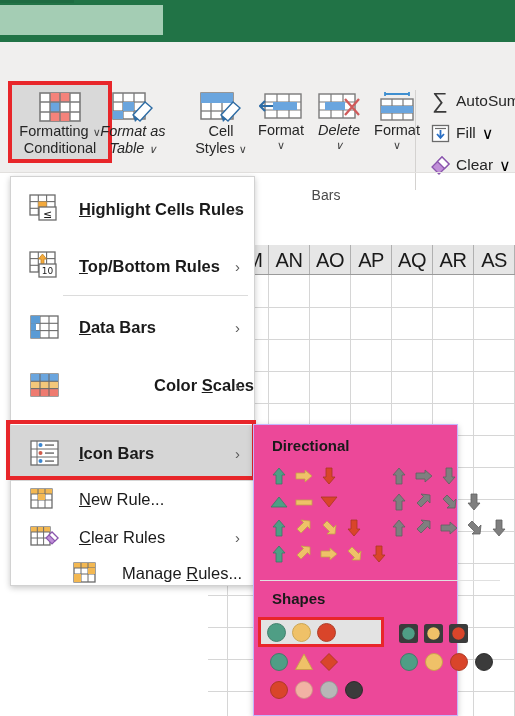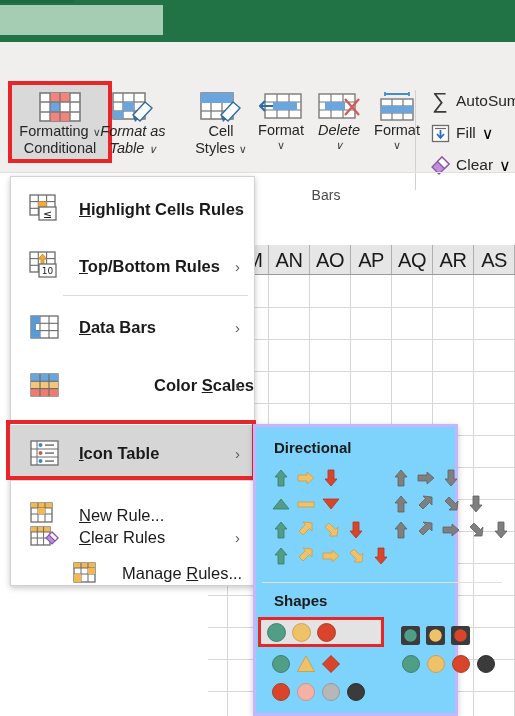--- a/index.html
+++ b/index.html
@@ -104,21 +104,21 @@
   }
   .mi.selected{ background:#d6d6d6; }
   .iconsets-hl{
     position:absolute; left:6px; top:420px; width:250px; height:60px;
     border:4px solid #e8262a;
   }
 
   
   .submenu{
     position:absolute; left:253px; top:424px; width:205px; height:292px;
-    background:#7dd3fc; border:3px solid #c4b5fd;
+    background:#ec4899; border:1px solid #c4b5fd;
     box-shadow:0 2px 6px rgba(0,0,0,.22);
   }
   .sm-head{
     position:absolute; left:18px; font-size:15px; font-weight:bold; color:#1a1a1a;
   }
   .sm-sep{ position:absolute; left:6px; width:240px; height:1px; background:#e0e0e0; }
   .iconrow{ position:absolute; display:flex; align-items:center; }
   .iconrow .slot{ width:25px; height:25px; position:relative; flex:0 0 auto;
                   display:flex; align-items:center; justify-content:center; }
   .shapes-hl{
@@ -394,25 +394,25 @@
         <line x1="2" y1="11" x2="29" y2="11" stroke="#6b6b6b" stroke-width="1"></line>
         <line x1="2" y1="19" x2="29" y2="19" stroke="#6b6b6b" stroke-width="1"></line>
         <circle cx="11.5" cy="7" r="2" fill="#3b86d0"></circle>
         <circle cx="11.5" cy="15" r="2" fill="#d05a4a"></circle>
         <circle cx="11.5" cy="23" r="2" fill="#3b86d0"></circle>
         <rect x="16" y="6.2" width="9" height="1.8" fill="#8a8a8a"></rect>
         <rect x="16" y="14.2" width="9" height="1.8" fill="#8a8a8a"></rect>
         <rect x="16" y="22.2" width="9" height="1.8" fill="#8a8a8a"></rect>
       </svg>
     </span>
-    <span class="txt"><u>I</u><span>con Table</span></span>
+    <span class="txt"><u>I</u><span>con Bars</span></span>
     <span class="arrow">›</span>
   </div>
 
-  <div class="mi small" style="top:312px;align-items:flex-end;">
+  <div class="mi small" style="top:304px;">
     <span class="ico" style="height:24px;">
       <svg width="34" height="24" viewBox="0 0 34 24">
         <rect x="2" y="2" width="21" height="19" fill="#ffffff" stroke="#6b6b6b" stroke-width="1.3"></rect>
         <rect x="2" y="2" width="21" height="5" fill="#f3b852"></rect>
         <line x1="9" y1="2" x2="9" y2="21" stroke="#6b6b6b" stroke-width="1"></line>
         <line x1="16" y1="2" x2="16" y2="21" stroke="#6b6b6b" stroke-width="1"></line>
         <line x1="2" y1="7" x2="23" y2="7" stroke="#6b6b6b" stroke-width="1"></line>
         <line x1="2" y1="13" x2="23" y2="13" stroke="#6b6b6b" stroke-width="1"></line>
         <rect x="9" y="7" width="7" height="6" fill="#f3b852"></rect>
       </svg>

